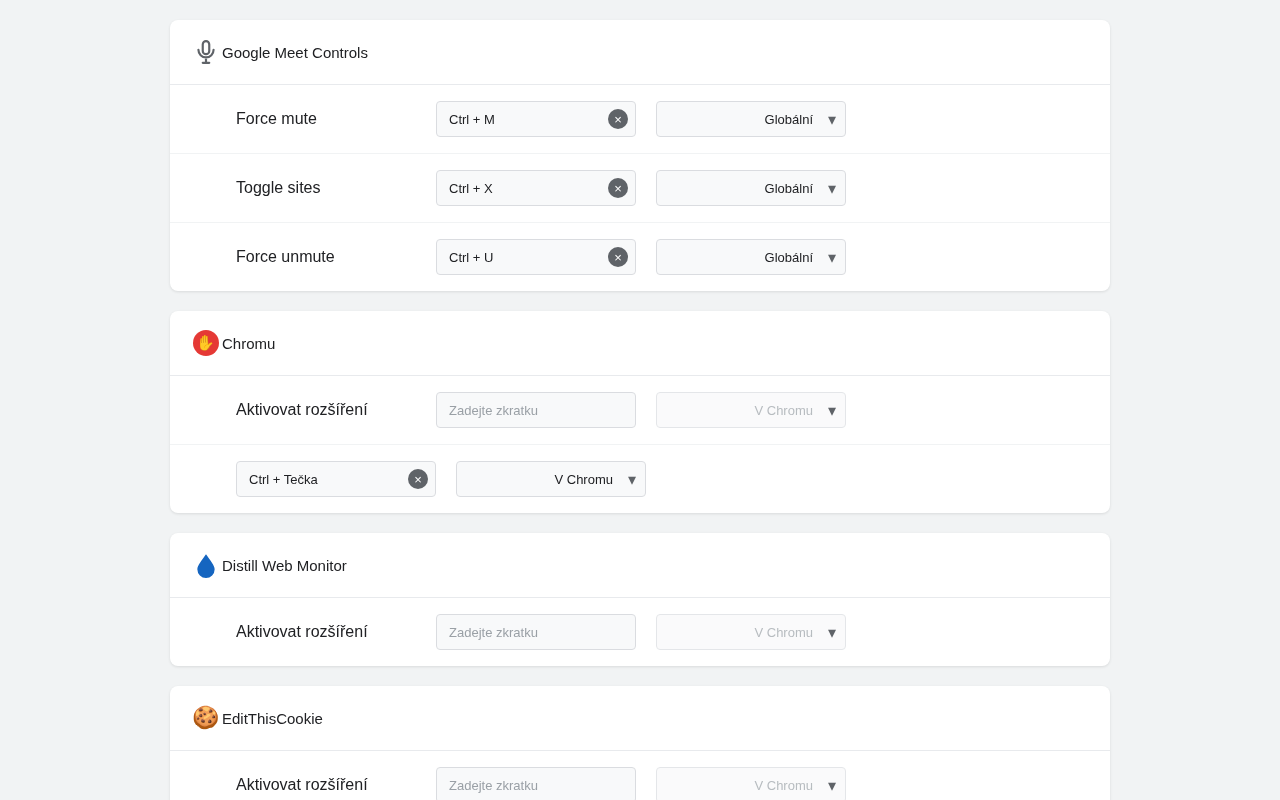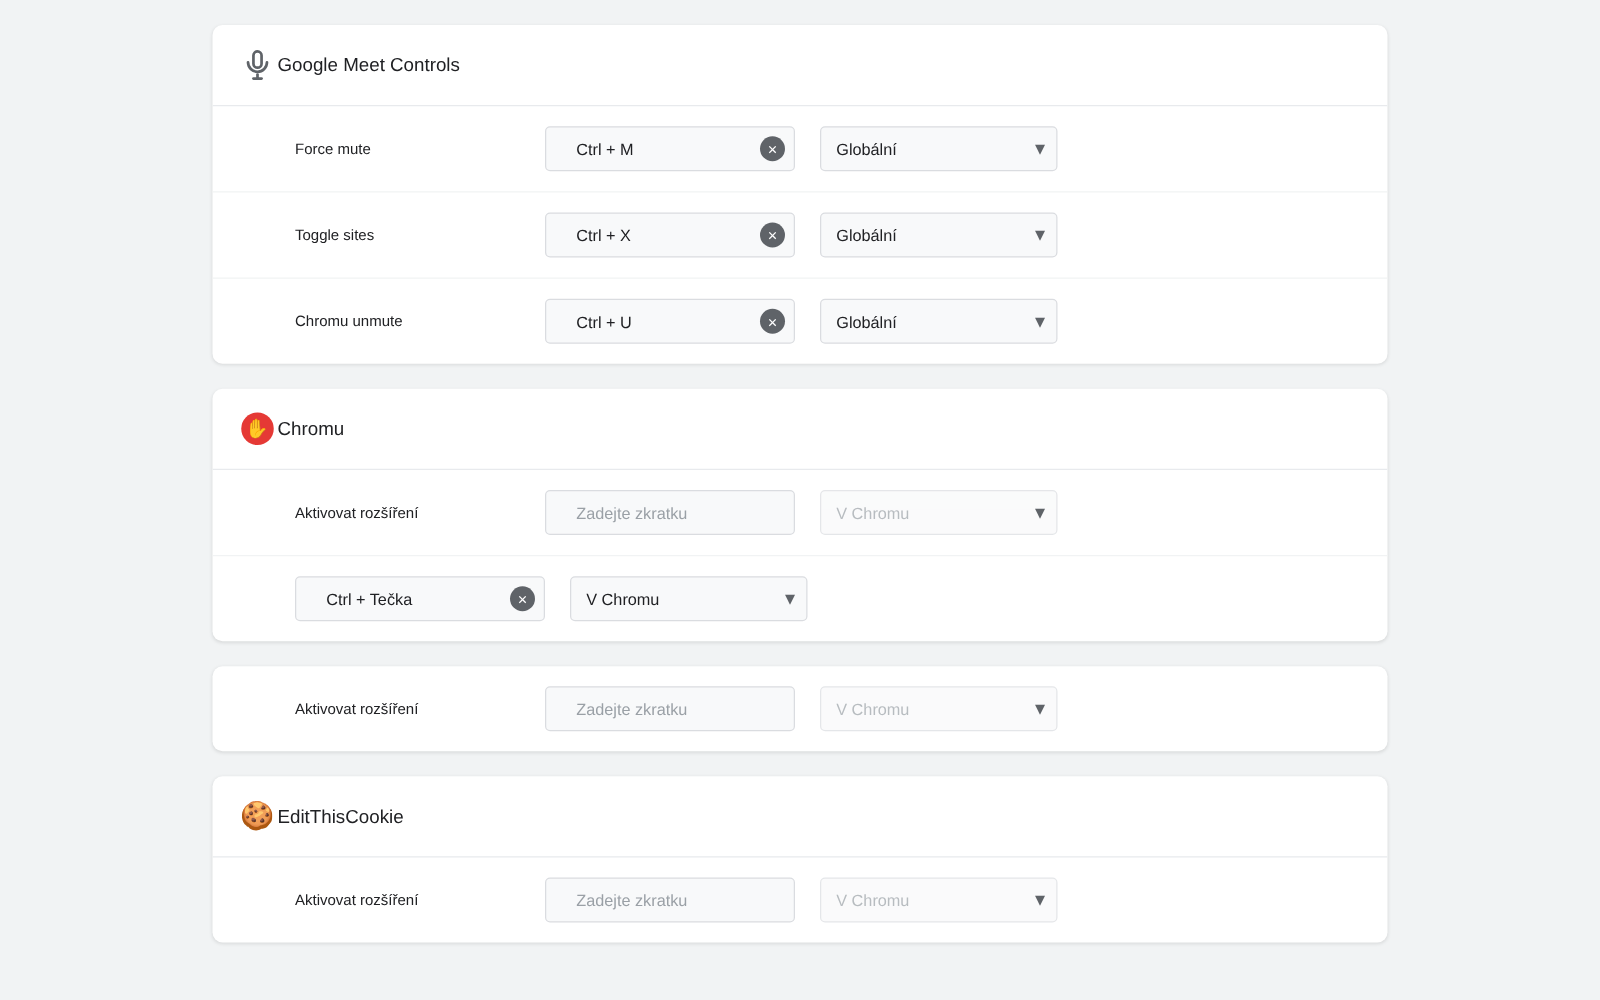--- a/index.html
+++ b/index.html
@@ -50,32 +50,32 @@
       border-bottom: 1px solid #f1f3f4;
       gap: 20px;
     }
     .shortcut-row:last-child {
       border-bottom: none;
     }
     .shortcut-label {
       width: 180px;
       flex-shrink: 0;
       color: #202124;
-      font-size: 12px;
+      font-size: 16px;
     }
     .shortcut-input-wrapper {
       position: relative;
       flex: 0 0 200px;
     }
     .shortcut-input {
       width: 100%;
       height: 36px;
       border: 1px solid #dadce0;
       border-radius: 4px;
-      padding: 0 36px 0 24px;
+      padding: 0 36px 0 12px;
       font-size: 13px;
       color: #202124;
       background: #f8f9fa;
       outline: none;
     }
     .shortcut-input::placeholder {
       color: #9aa0a6;
     }
     .clear-btn {
       position: absolute;
@@ -104,20 +104,21 @@
       height: 36px;
       border: 1px solid #dadce0;
       border-radius: 4px;
       padding: 0 32px 0 12px;
       font-size: 13px;
       color: #202124;
       background: #f8f9fa;
       appearance: none;
       outline: none;
       cursor: pointer;
+      text-align: right;
     }
     .scope-select:disabled {
       color: #9aa0a6;
       cursor: default;
     }
     .select-arrow {
       position: absolute;
       right: 10px;
       top: 50%;
       transform: translateY(-50%);
@@ -146,21 +147,21 @@
         <div class="shortcut-label">Force mute</div>
         <div class="shortcut-input-wrapper"><input class="shortcut-input" type="text" placeholder="" value="Ctrl + M" style=""><button class="clear-btn">×</button></div>
         <div class="scope-select-wrapper"><select class="scope-select"><option value="Globální">Globální</option><option value="V Chromu">V Chromu</option></select><div class="select-arrow">▾</div></div>
       </div>
       <div class="shortcut-row">
         <div class="shortcut-label">Toggle sites</div>
         <div class="shortcut-input-wrapper"><input class="shortcut-input" type="text" placeholder="" value="Ctrl + X" style=""><button class="clear-btn">×</button></div>
         <div class="scope-select-wrapper"><select class="scope-select"><option value="Globální">Globální</option><option value="V Chromu">V Chromu</option></select><div class="select-arrow">▾</div></div>
       </div>
       <div class="shortcut-row">
-        <div class="shortcut-label">Chromu unmute</div>
+        <div class="shortcut-label">Force unmute</div>
         <div class="shortcut-input-wrapper"><input class="shortcut-input" type="text" placeholder="" value="Ctrl + U" style=""><button class="clear-btn">×</button></div>
         <div class="scope-select-wrapper"><select class="scope-select"><option value="Globální">Globální</option><option value="V Chromu">V Chromu</option></select><div class="select-arrow">▾</div></div>
       </div>
     </div>
     <div class="section-card">
       <div class="section-header">
         <div class="section-icon">
           <svg width="28" height="28" viewBox="0 0 28 28">
         <circle cx="14" cy="14" r="13" fill="#e53935"></circle>
         <text x="14" y="19" text-anchor="middle" font-size="15" fill="white" font-family="Arial, sans-serif" font-weight="bold">✋</text>
@@ -172,20 +173,28 @@
         <div class="shortcut-label">Aktivovat rozšíření</div>
         <div class="shortcut-input-wrapper"><input class="shortcut-input" type="text" placeholder="Zadejte zkratku" style=""></div>
         <div class="scope-select-wrapper"><select class="scope-select" disabled=""><option value="V Chromu">V Chromu</option><option value="Globální">Globální</option></select><div class="select-arrow">▾</div></div>
       </div>
       <div class="shortcut-row">
         <div class="shortcut-input-wrapper"><input class="shortcut-input" type="text" placeholder="Zadejte zkratku" value="Ctrl + Tečka" style=""><button class="clear-btn">×</button></div>
         <div class="scope-select-wrapper"><select class="scope-select"><option value="V Chromu">V Chromu</option><option value="Globální">Globální</option></select><div class="select-arrow">▾</div></div>
       </div>
     </div>
     <div class="section-card">
+      <div class="section-header">
+        <div class="section-icon">
+          <svg width="26" height="26" viewBox="0 0 24 24" fill="#1565c0">
+      <path d="M12 2 C8 8, 4 12, 4 16 a8 8 0 0 0 16 0 c0-4-4-8-8-14z"></path>
+    </svg>
+        </div>
+        <div class="section-title">Distill Web Monitor</div>
+      </div>
       <div class="shortcut-row">
         <div class="shortcut-label">Aktivovat rozšíření</div>
         <div class="shortcut-input-wrapper"><input class="shortcut-input" type="text" placeholder="Zadejte zkratku" style=""></div>
         <div class="scope-select-wrapper"><select class="scope-select" disabled=""><option value="V Chromu">V Chromu</option><option value="Globální">Globální</option></select><div class="select-arrow">▾</div></div>
       </div>
     </div>
     <div class="section-card">
       <div class="section-header">
         <div class="section-icon">
           <span style="font-size:22px;">🍪</span>

